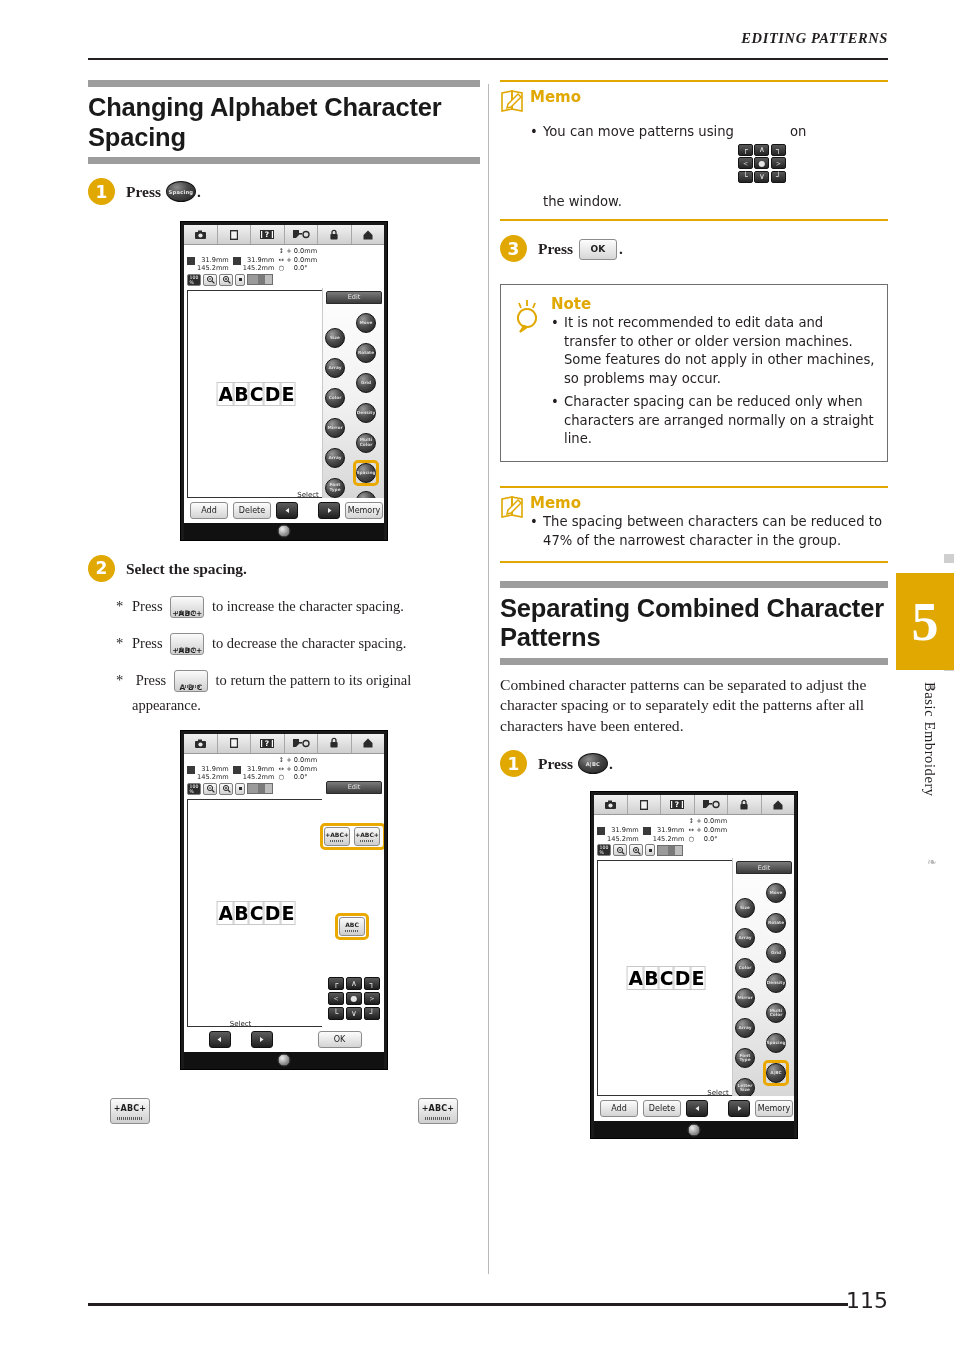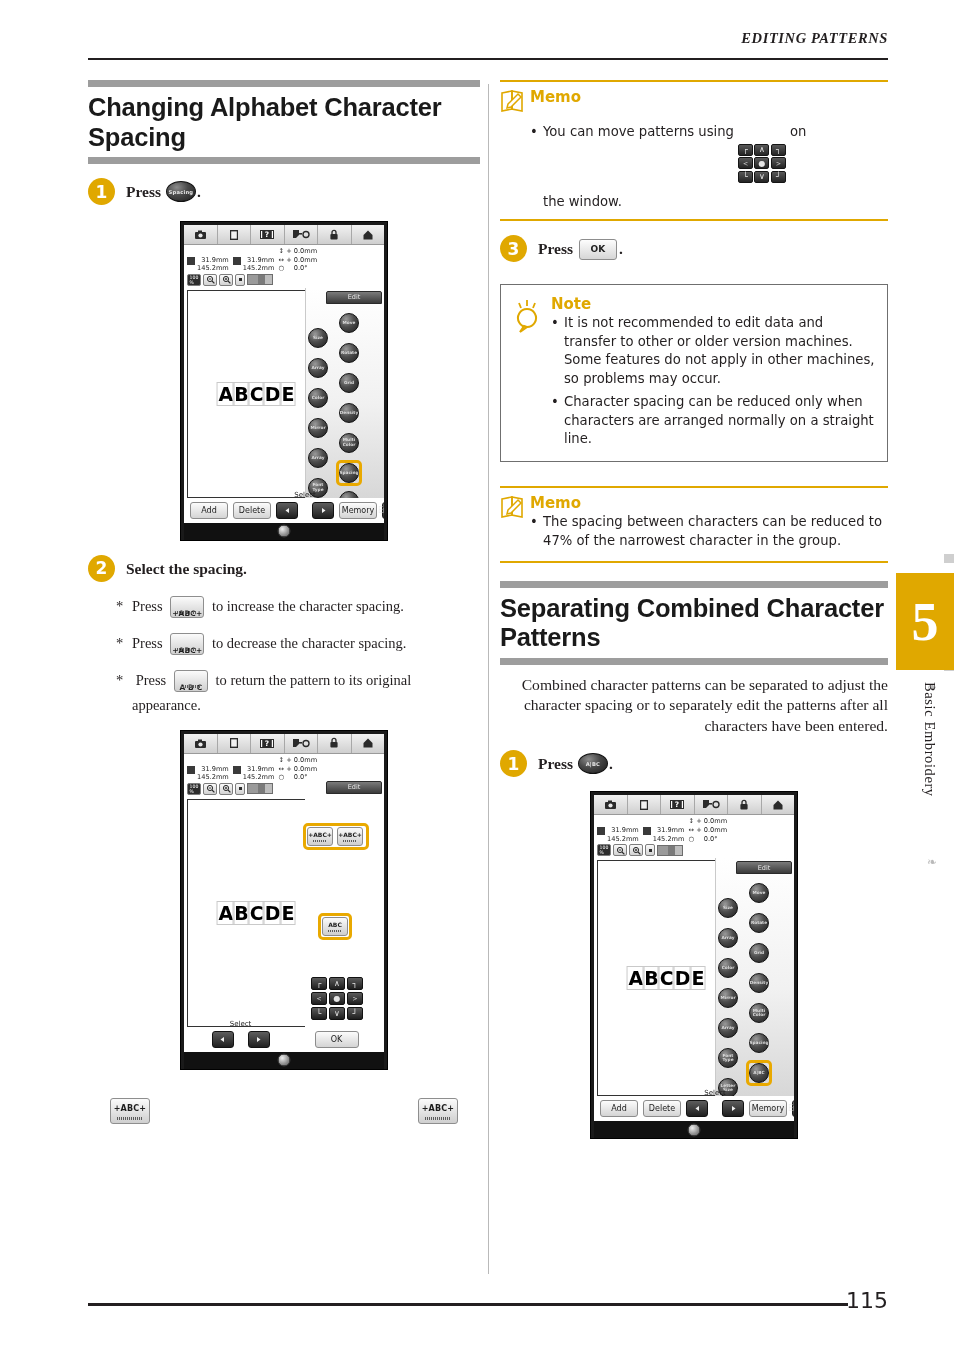--- a/index.html
+++ b/index.html
@@ -191,21 +191,21 @@
   .rail { position: relative; flex: 1; }
   .edit-tab {
     position:absolute; right:3px; top:-16px;
     width: 56px; height: 13px; border-radius:2px 2px 0 0;
     background: linear-gradient(#7b7b7b,#3a3a3a);
     color:#e9e9e9; font-family:"DejaVu Sans",sans-serif; font-size:6.5px;
     display:flex;align-items:center;justify-content:center;
     border:1px solid #2a2a2a;
   }
   .rail-panel {
-    position:absolute; right:0; top:0; bottom:0; width:79px;
+    position:absolute; right:0; top:0; bottom:0; width:62px;
     background: linear-gradient(180deg,#ffffff 0%, #f1f1f1 55%, #d7d7d7 100%);
     border-left:1px solid #cacaca;
   }
   .rbtn {
     position:absolute;
     width: 20px; height: 20px; border-radius:50%;
     background: radial-gradient(circle at 34% 28%, #9a9a9a 0%, #4d4d4d 45%, #1d1d1d 100%);
     border: 1px solid #121212;
     color:#dcdcdc;
     font-family:"DejaVu Sans", sans-serif; font-size:4.3px; font-weight:bold;
@@ -228,21 +228,21 @@
     display:flex;align-items:center;justify-content:center; padding: 0 5px;
   }
   .cbtn.dark {
     background: linear-gradient(#6d6d6d,#2a2a2a); color:#efefef; border-color:#1d1d1d;
   }
   .arrow-btn {
     width: 22px; height:17px; border-radius:3px;
     background: linear-gradient(#5d5d5d,#1f1f1f); border:1px solid #121212;
     display:flex;align-items:center;justify-content:center;
   }
-  .sel-group { position:relative; display:flex; gap:14px; }
+  .sel-group { position:relative; display:flex; gap:20px; }
   .sel-label {
     position:absolute; top:-11px; left:50%; transform:translateX(-50%);
     font-family:"DejaVu Sans",sans-serif; font-size:7px; color:#1c1c1c;
   }
 
   
   .lcd-abc-key {
     position:absolute;
     width: 26px; height: 19px; border-radius:3px;
     border:1px solid #8d8d8d; background: linear-gradient(#fbfbfb,#cecece);
@@ -304,21 +304,20 @@
   .note-title {
     font-family:"DejaVu Sans", sans-serif; font-weight:bold;
     font-size: 15px; color:#e0a800; margin-bottom: 1px;
   }
   .note-body { font-family:"DejaVu Sans", sans-serif; font-size:13.2px; line-height:18.5px; }
 
   .body-para {
     font-family: "Liberation Serif", serif;
     font-size: 15.6px; line-height: 20.5px; color:#231f20;
     margin-top: 4px;
-    text-align: right;
   }
 
   
   .mini-dpad { display:inline-grid; grid-template-columns:repeat(3,15px); gap:1.5px; vertical-align:-16px; margin:0 4px; }
   .mini-dkey {
     width:15px;height:12px;border-radius:2px;
     background: linear-gradient(#585858,#242424); border:1px solid #151515;
     color:#e6e6e6; font-family:"DejaVu Sans",sans-serif; font-size:8px;
     display:flex;align-items:center;justify-content:center;
   }

